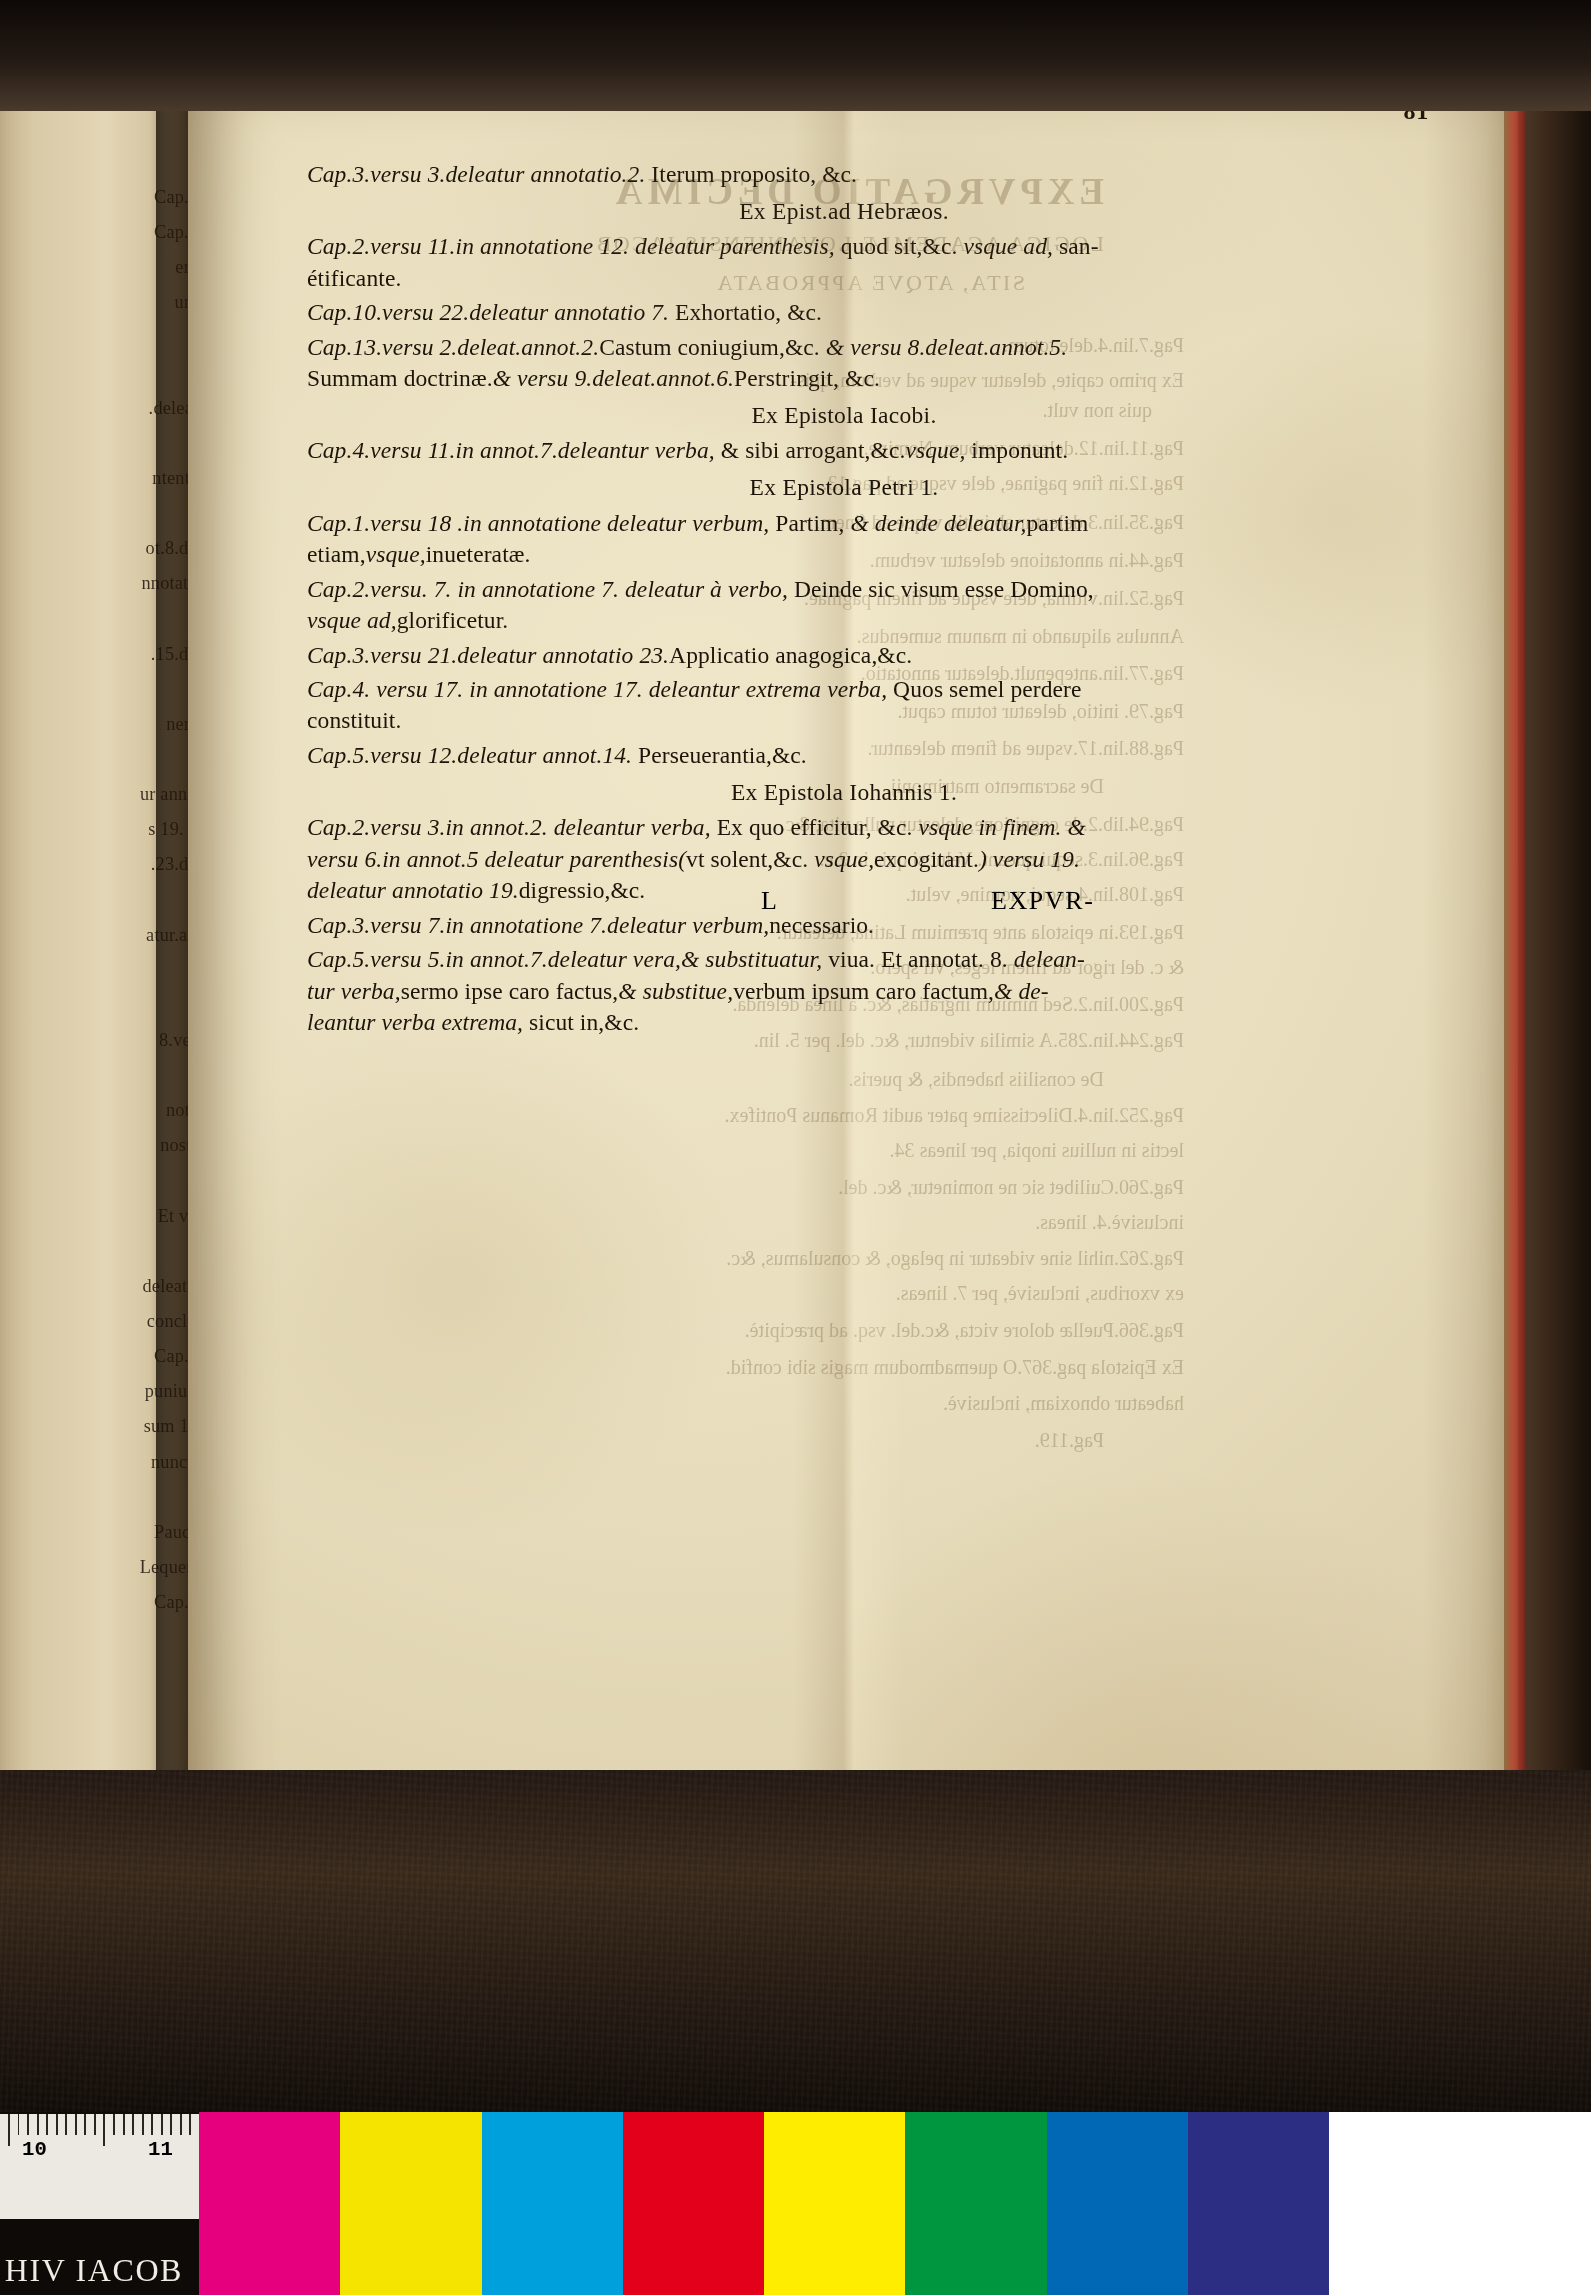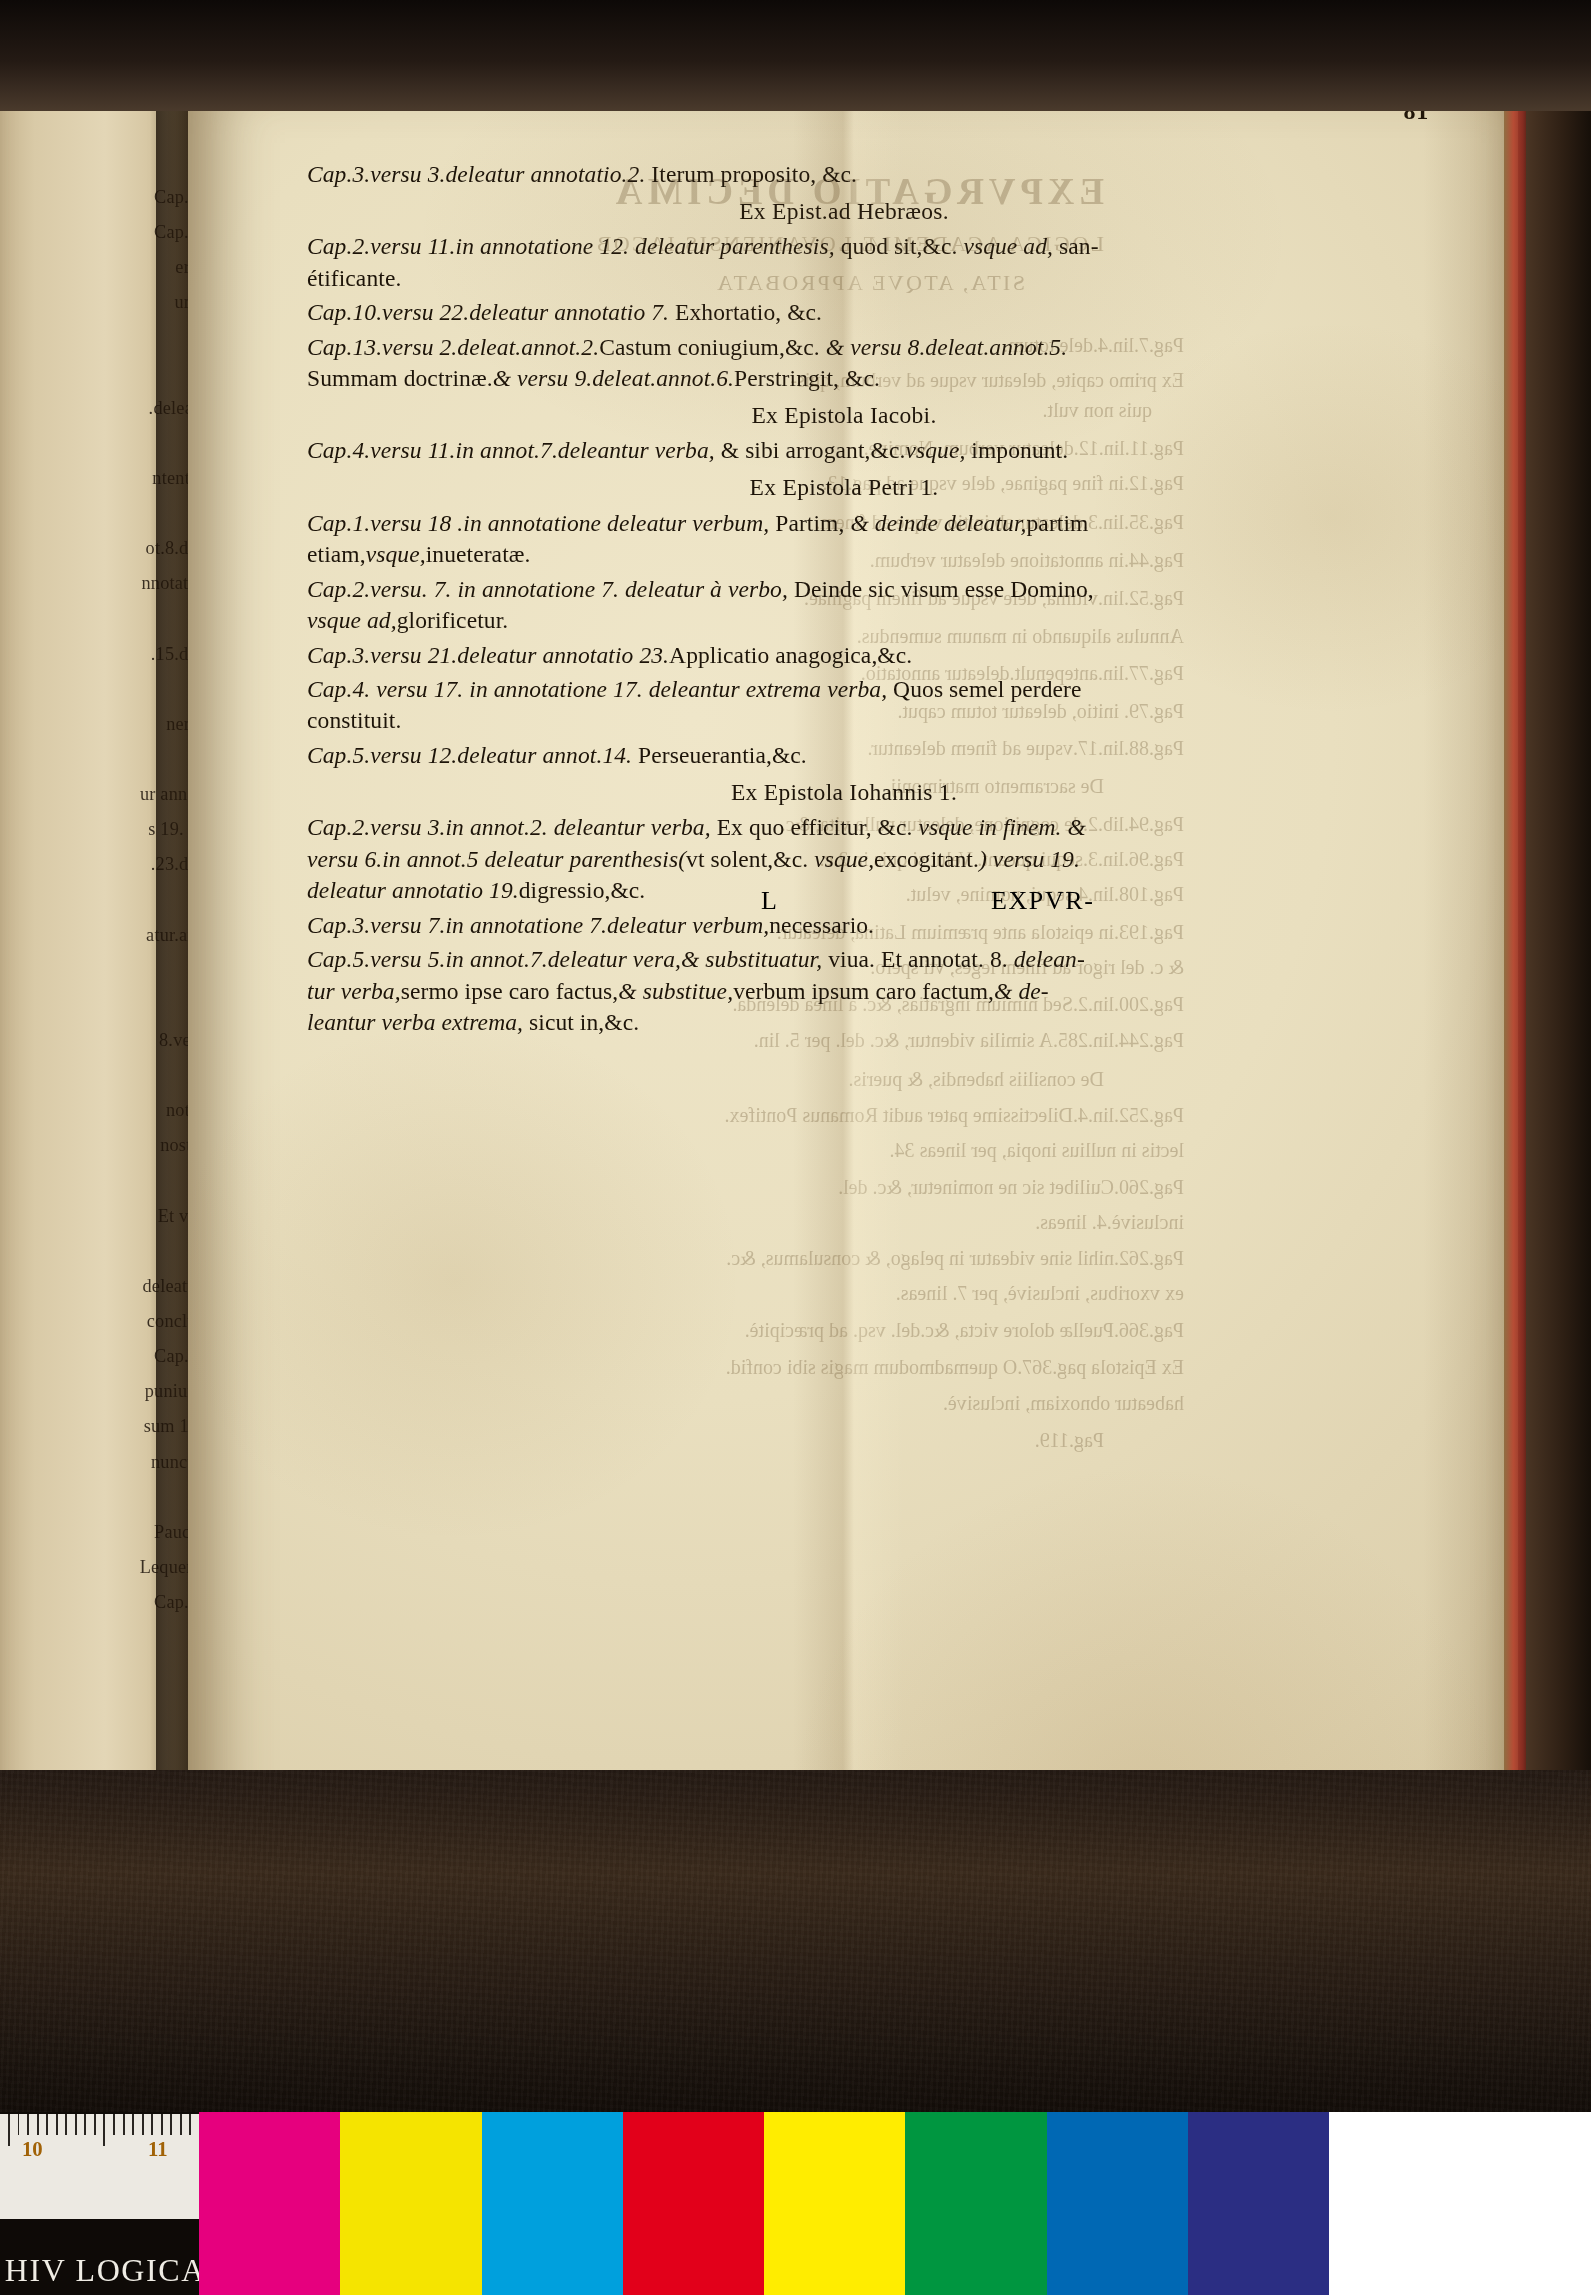--- a/index.html
+++ b/index.html
@@ -232,22 +232,22 @@
     background: #ece9e2;
   }
   .ruler .ticks {
     position: absolute; left: 0; top: 0; width: 199px; height: 45px;
   }
   .ruler .tick {
     position: absolute; top: 0; width: 1.6px; height: 20.7px; background: #2a2622;
   }
   .ruler .tick.major { height: 32px; width: 2.4px; }
   .ruler .lbl {
-    position: absolute; top: 24px; font-size: 20.7px; color: #a16207;
-    font-family: Liberation Serif, serif; font-weight: bold;
+    position: absolute; top: 24px; font-size: 20.7px; color: #000000;
+    font-family: Liberation Mono, monospace; font-weight: bold;
   }
   .archive-text {
     position: absolute;
     left: 4.8px; bottom: 6.4px;
     font-family: "Liberation Serif", serif;
     font-size: 32px;
     letter-spacing: 1.6px;
     color: #efece4;
   }
   .swatches {
@@ -428,21 +428,21 @@
         <div class="tick" style="left: 189px;"></div>
         <div class="tick major" style="left: 199px;"></div>
         <div class="tick" style="left: 208px;"></div>
         <div class="tick" style="left: 218px;"></div>
         <div class="tick" style="left: 228px;"></div>
         <div class="tick" style="left: 237px;"></div>
       </div>
     <div class="lbl" style="left:22px;">10</div>
     <div class="lbl" style="left:119px;margin-left:29px;">11</div>
   </div>
-  <div class="archive-text">HIV LOGICA</div>
+  <div class="archive-text">HIV IACOB</div>
   <div class="swatches" id="swatches">
       <div class="sw" style="background: rgb(230, 0, 126);"></div>
       <div class="sw" style="background: rgb(245, 228, 0);"></div>
       <div class="sw" style="background: rgb(0, 160, 221);"></div>
       <div class="sw" style="background: rgb(226, 0, 26);"></div>
       <div class="sw" style="background: rgb(255, 237, 0);"></div>
       <div class="sw" style="background: rgb(0, 150, 64);"></div>
       <div class="sw" style="background: rgb(0, 104, 180);"></div>
       <div class="sw" style="background: rgb(43, 46, 131);"></div>
     </div>

